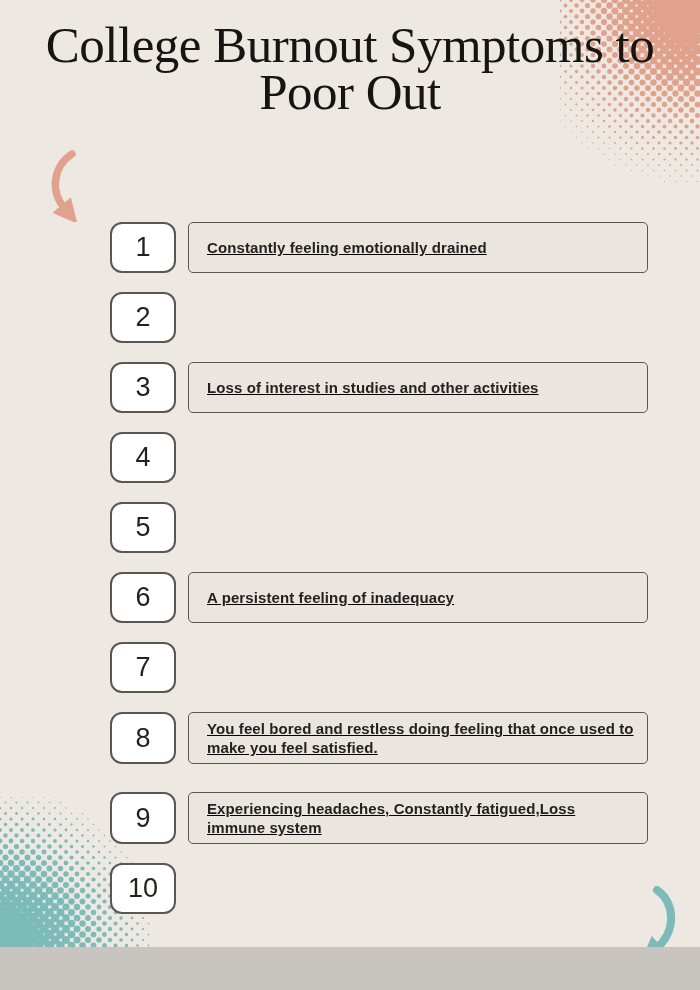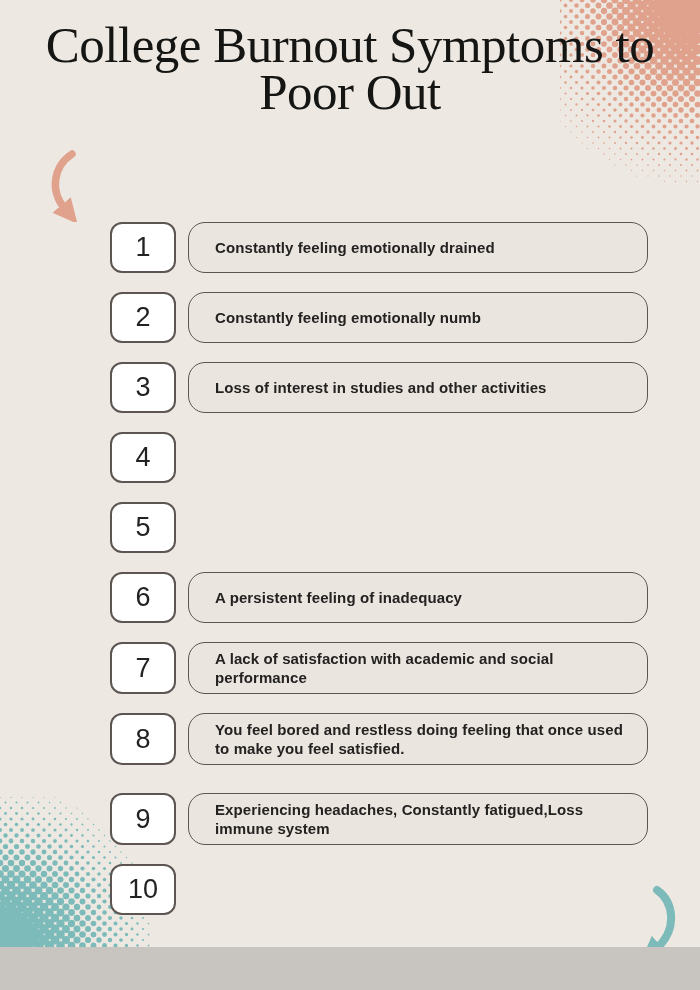--- a/index.html
+++ b/index.html
@@ -62,23 +62,24 @@
     line-height: 1;
     color: var(--body_text, #232221);
   }
 
   .text-box {
     flex: 1;
     min-height: 51px;
     box-sizing: border-box;
     background: var(--card, #EAE5DF);
     border: 1.5px solid var(--border, #5C5552);
-    border-radius: 17px;
+    border-radius: 5px;
     display: flex; align-items: center;
-    padding: 6px 10px 6px 26px;
+    padding: 6px 10px 6px 18px;
+    text-decoration: underline;
   }
   .sym-text {
     margin: 0;
     font-weight: bold;
     font-size: 15px;
     line-height: 19px;
     letter-spacing: 0.1px;
     color: var(--body_text, #232221);
   }
 
@@ -862,23 +863,20 @@
       </div>
       <div class="text-box">
         <p class="sym-text">Constantly feeling emotionally drained</p>
       </div>
     </div>
 
     <div class="row">
       <div class="num-box">
         <span>2</span>
       </div>
-      <div class="text-box">
-        <p class="sym-text">Constantly feeling emotionally numb</p>
-      </div>
     </div>
 
     <div class="row">
       <div class="num-box">
         <span>3</span>
       </div>
       <div class="text-box">
         <p class="sym-text">Loss of interest in studies and other activities</p>
       </div>
     </div>
@@ -900,23 +898,20 @@
         <span>6</span>
       </div>
       <div class="text-box">
         <p class="sym-text">A persistent feeling of inadequacy</p>
       </div>
     </div>
 
     <div class="row">
       <div class="num-box">
         <span>7</span>
-      </div>
-      <div class="text-box">
-        <p class="sym-text">A lack of satisfaction with academic and social performance</p>
       </div>
     </div>
 
     <div class="row">
       <div class="num-box">
         <span>8</span>
       </div>
       <div class="text-box">
         <p class="sym-text">You feel bored and restless doing feeling that once used to make you feel satisfied.</p>
       </div>

